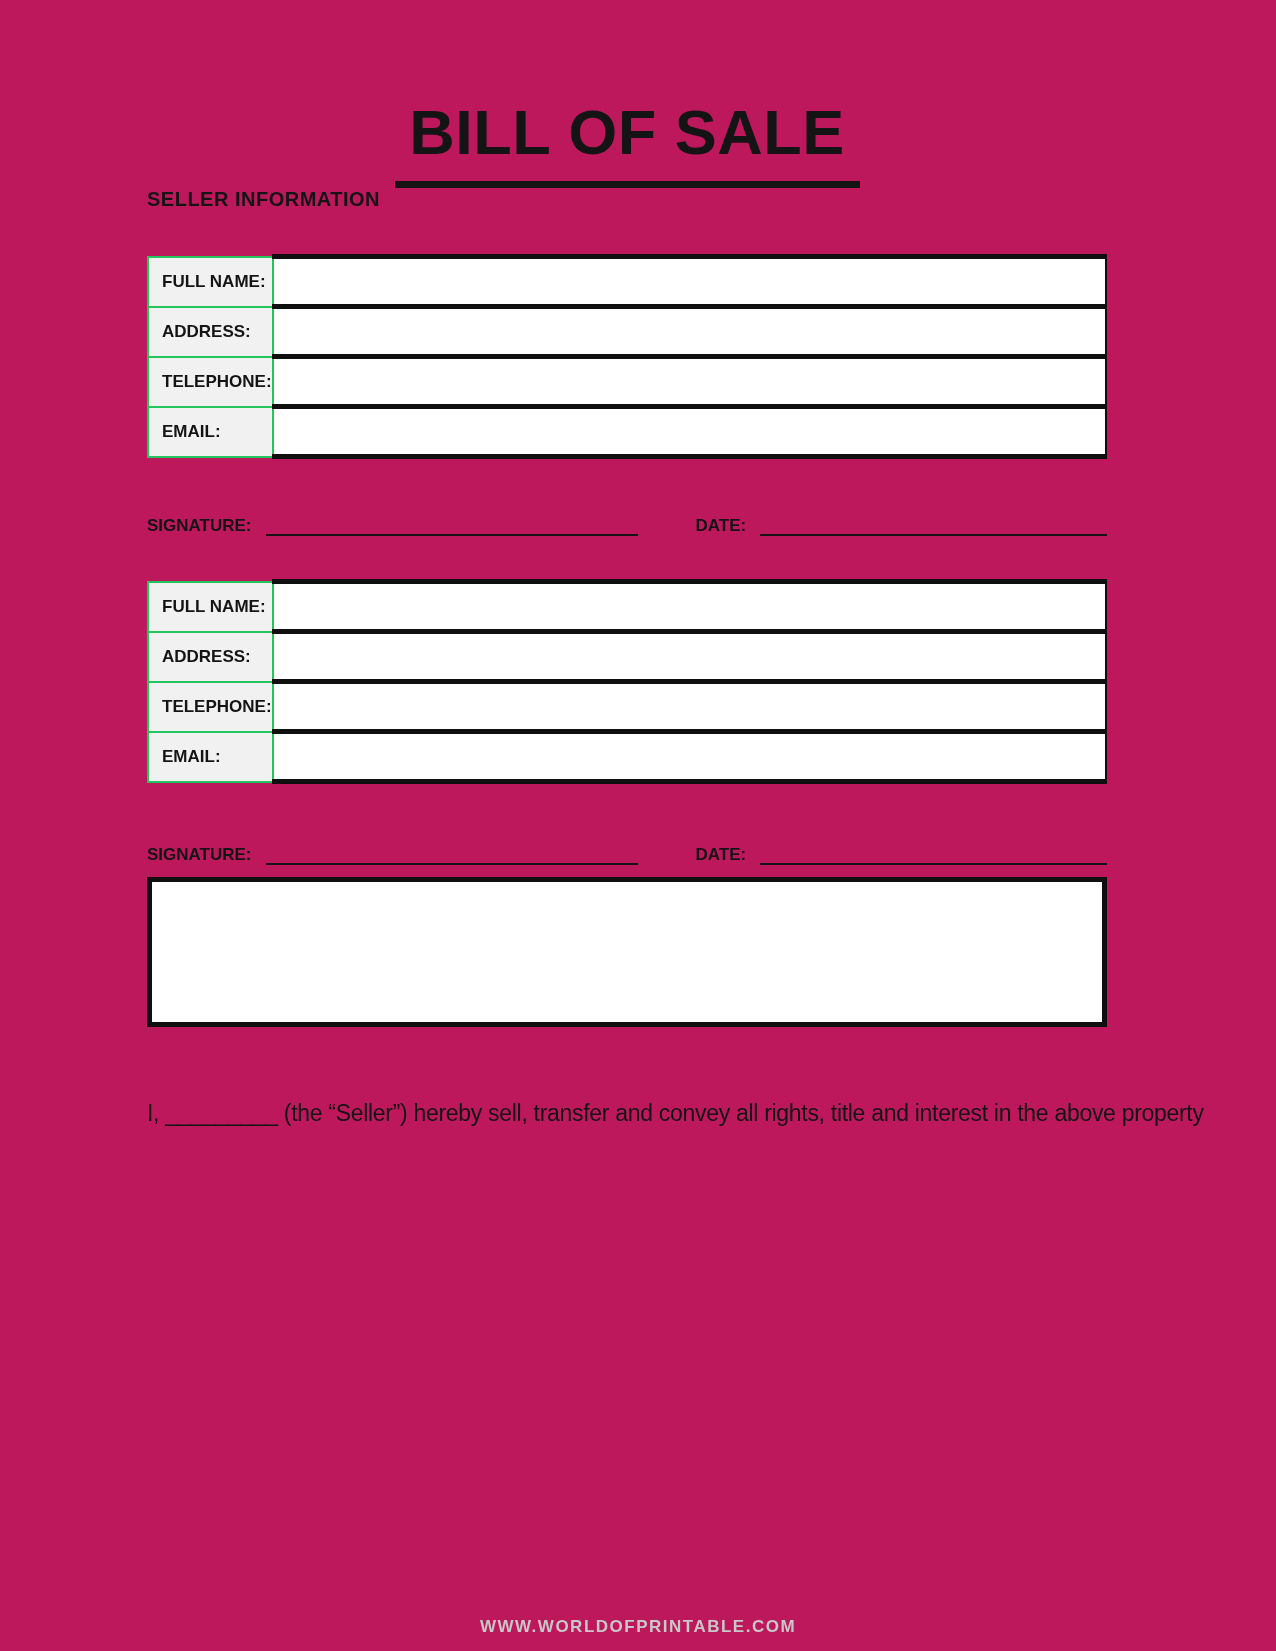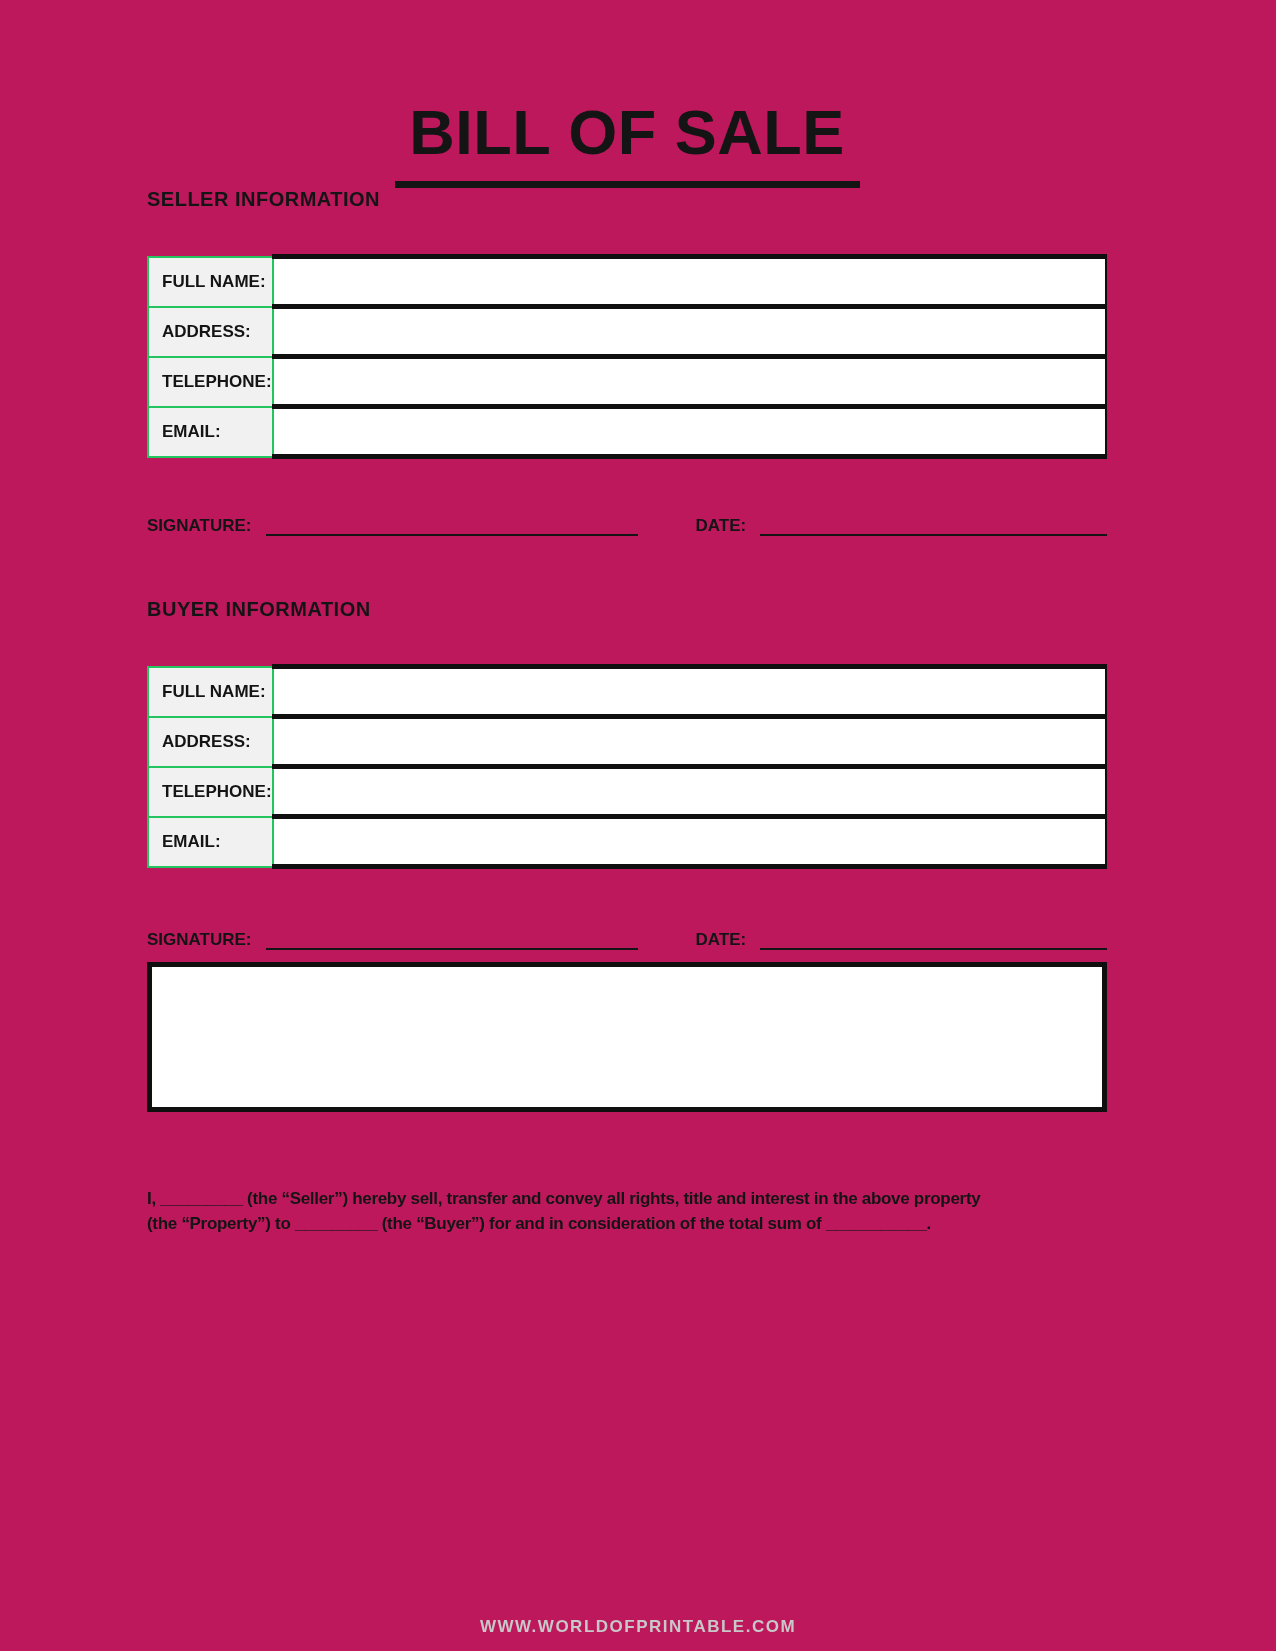--- a/index.html
+++ b/index.html
@@ -95,22 +95,22 @@
     height: 150px;
     border: 5px solid #0f0f0f;
     background: #ffffff;
     font-size: 17px;
     padding: 8px 10px;
   }
 
   
   .legal {
     margin-top: 74px;
-    font-size: 17px;
-    font-weight: 700;
+    font-size: 23px;
+    font-weight: 400;
     line-height: 25px;
     letter-spacing: -0.3px;
     color: #141414;
   }
   .legal .legal-line { white-space: nowrap; }
 
   
   .footer {
     position: absolute;
     left: 0;
@@ -156,21 +156,20 @@
         </table>
       <div class="sig-row">
         <span class="sig-label">SIGNATURE:</span>
         <span class="blank-line sig-line"></span>
         <span class="date-label">DATE:</span>
         <span class="blank-line date-line"></span>
       </div>
     </section>
 
     <section>
-      <h2 class="section-heading buyer-heading">BUYER INFORMATION</h2>
       <table class="info-table buyer-table">
         <tbody>
             <tr>
           <td class="label-cell">FULL NAME:</td>
           <td class="value-cell"></td>
         </tr>
         <tr>
           <td class="label-cell">ADDRESS:</td>
           <td class="value-cell"></td>
         </tr>
@@ -191,19 +190,18 @@
         <span class="blank-line date-line"></span>
       </div>
     </section>
 
     <section>
       <div class="desc-box"></div>
     </section>
 
     <div class="legal">
       <div class="legal-line">I, _________ (the “Seller”) hereby sell, transfer and convey all rights, title and interest in the above property</div>
-      <div class="legal-line">(the “Property”) to _________  (the “Buyer”) for and in consideration of the total sum of ___________.</div>
     </div>
 
   </div>
 
   <div class="footer">WWW.WORLDOFPRINTABLE.COM</div>
 </div>
 
 </body></html>

